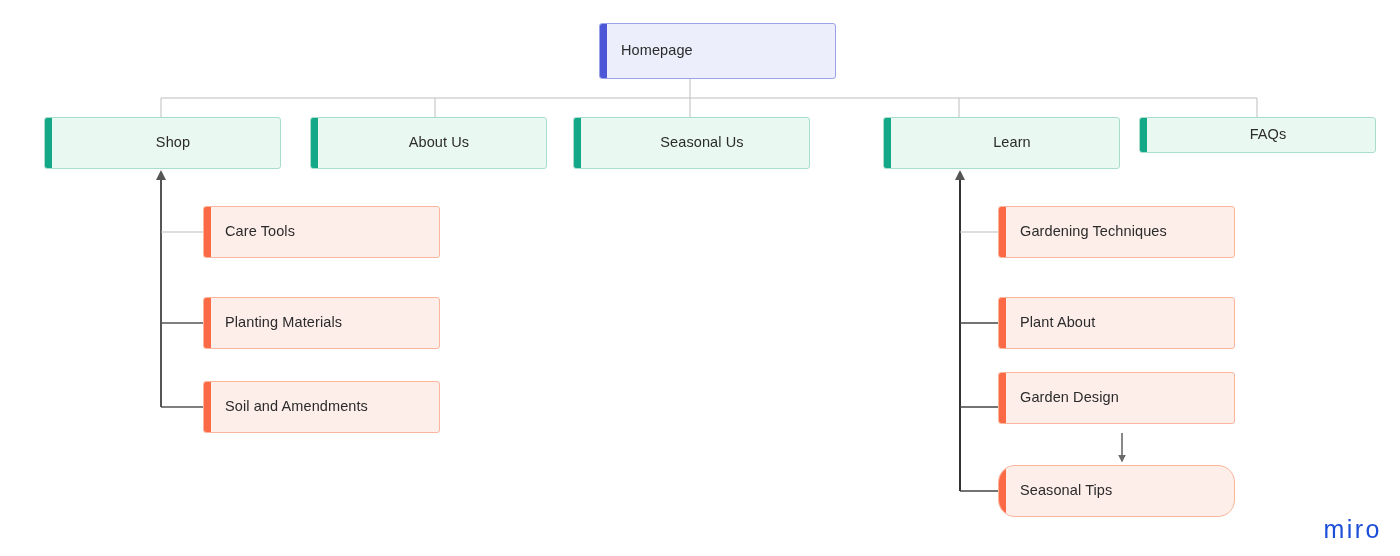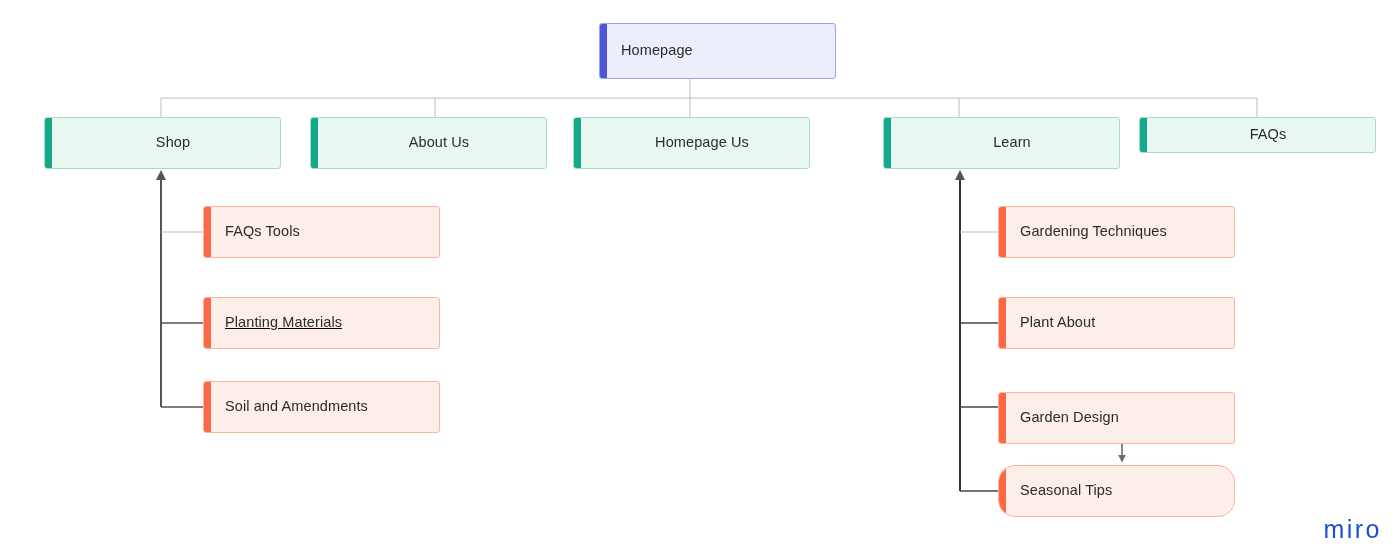--- a/index.html
+++ b/index.html
@@ -136,59 +136,59 @@
     <span class="label">Shop</span>
   </div>
 
   <div class="node node-teal" style="left:310px; top:117px; width:237px; height:52px;">
     <span class="accent"></span>
     <span class="label">About Us</span>
   </div>
 
   <div class="node node-teal" style="left:573px; top:117px; width:237px; height:52px;">
     <span class="accent"></span>
-    <span class="label">Homepage Us</span>
+    <span class="label">Seasonal Us</span>
   </div>
 
   <div class="node node-teal" style="left:841px; top:117px; width:237px; height:52px;margin-left:42px;">
     <span class="accent"></span>
     <span class="label">Learn</span>
   </div>
 
   <div class="node node-teal" style="left:1139px; top:117px; width:237px; height:36px;">
     <span class="accent"></span>
     <span class="label">FAQs</span>
   </div>
 
   <div class="node node-orange" style="left:203px; top:206px; width:237px; height:52px;">
     <span class="accent"></span>
-    <span class="label">FAQs Tools</span>
+    <span class="label">Care Tools</span>
   </div>
 
-  <div class="node node-orange" style="left:203px; top:297px; width:237px; height:52px;text-decoration:underline;">
+  <div class="node node-orange" style="left:203px; top:297px; width:237px; height:52px;">
     <span class="accent"></span>
     <span class="label">Planting Materials</span>
   </div>
 
   <div class="node node-orange" style="left:203px; top:381px; width:237px; height:52px;">
     <span class="accent"></span>
     <span class="label">Soil and Amendments</span>
   </div>
 
   <div class="node node-orange" style="left:998px; top:206px; width:237px; height:52px;">
     <span class="accent"></span>
     <span class="label">Gardening Techniques</span>
   </div>
 
   <div class="node node-orange" style="left:998px; top:297px; width:237px; height:52px;">
     <span class="accent"></span>
     <span class="label">Plant About</span>
   </div>
 
-  <div class="node node-orange" style="left:998px; top:392px; width:237px; height:52px;">
+  <div class="node node-orange" style="left:998px; top:372px; width:237px; height:52px;">
     <span class="accent"></span>
     <span class="label">Garden Design</span>
   </div>
 
   <div class="node node-orange" style="left:998px; top:465px; width:237px; height:52px;border-radius:17px;">
     <span class="accent"></span>
     <span class="label">Seasonal Tips</span>
   </div>
 
   <div id="watermark">miro</div>

